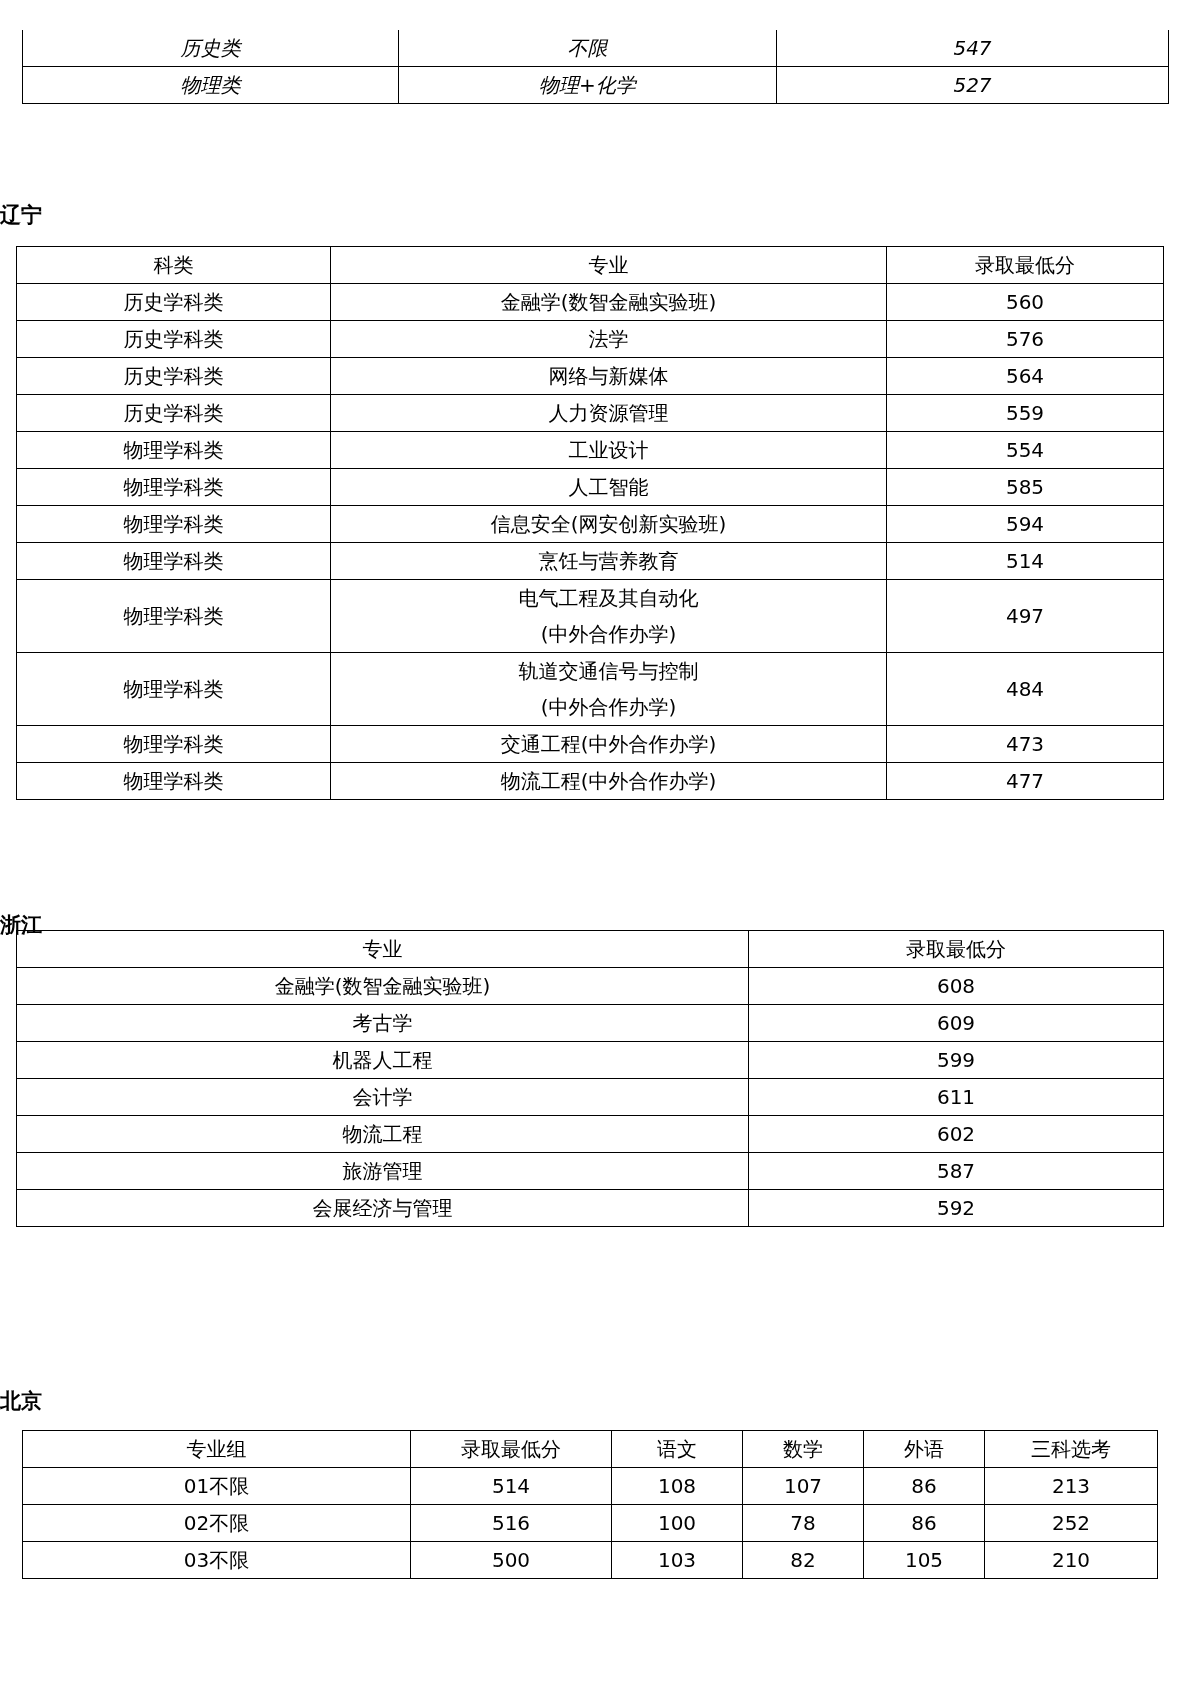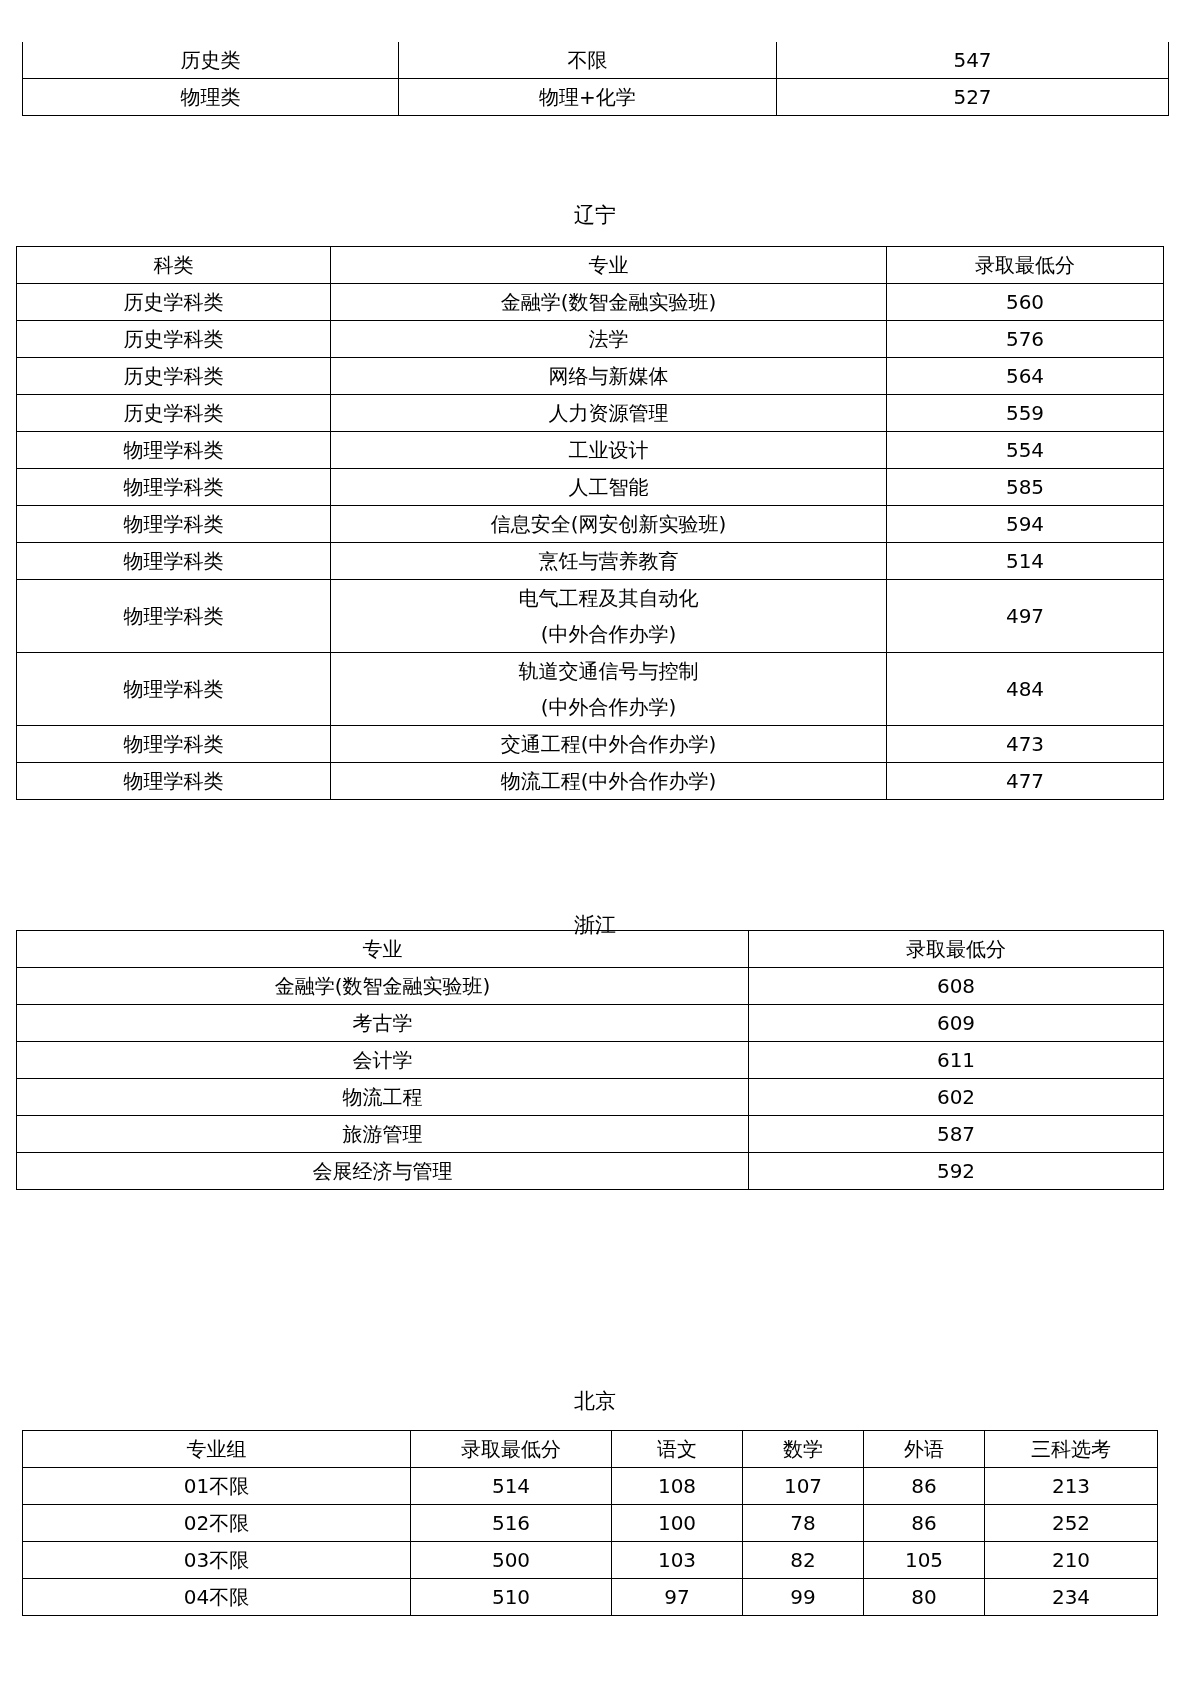--- a/index.html
+++ b/index.html
@@ -11,25 +11,25 @@
   table {
     position: absolute; border-collapse: collapse; table-layout: fixed;
   }
   td {
     border: 1.5px solid #000; text-align: center; vertical-align: middle;
     font-size: 20px; line-height: 36px; padding: 0; height: 36px;
     white-space: nowrap;
   }
   td.double { height: 72px; line-height: 36px; }
   .title {
-    position: absolute; left: 0; width: 1190px; text-align: center;
-    font-weight: normal; font-size: 21px; line-height: 30px;
+    position: absolute; left: 0; width: 1190px; 
+    font-weight: bold; font-size: 21px; line-height: 30px;
   }
   
-  #t-top { left: 22px; top: 42px; width: 1146px; }
+  #t-top { left: 22px; top: 30px; width: 1146px; font-style: italic; }
   #t-top tr:first-child td { border-top: none; }
   #t-ln { left: 16px; top: 246px; width: 1147px; padding-left: 40px; }
   #t-zj { left: 16px; top: 930px; width: 1147px; }
   #t-bj { left: 22px; top: 1430px; width: 1135px; }
 </style>
 </head>
 <body>
 
 <table id="t-top">
   <colgroup>
@@ -146,20 +146,24 @@
   </tr>
   <tr>
     <td>金融学(数智金融实验班)</td>
     <td>608</td>
   </tr>
   <tr>
     <td>考古学</td>
     <td>609</td>
   </tr>
   <tr>
+    <td>机器人工程</td>
+    <td>599</td>
+  </tr>
+  <tr>
     <td>会计学</td>
     <td>611</td>
   </tr>
   <tr>
     <td>物流工程</td>
     <td>602</td>
   </tr>
   <tr>
     <td>旅游管理</td>
     <td>587</td>
@@ -207,22 +211,14 @@
     <td>252</td>
   </tr>
   <tr>
     <td>03不限</td>
     <td>500</td>
     <td>103</td>
     <td>82</td>
     <td>105</td>
     <td>210</td>
   </tr>
-  <tr>
-    <td>04不限</td>
-    <td>510</td>
-    <td>97</td>
-    <td>99</td>
-    <td>80</td>
-    <td>234</td>
-  </tr>
 </tbody>
   </table>
 
 </body></html>

